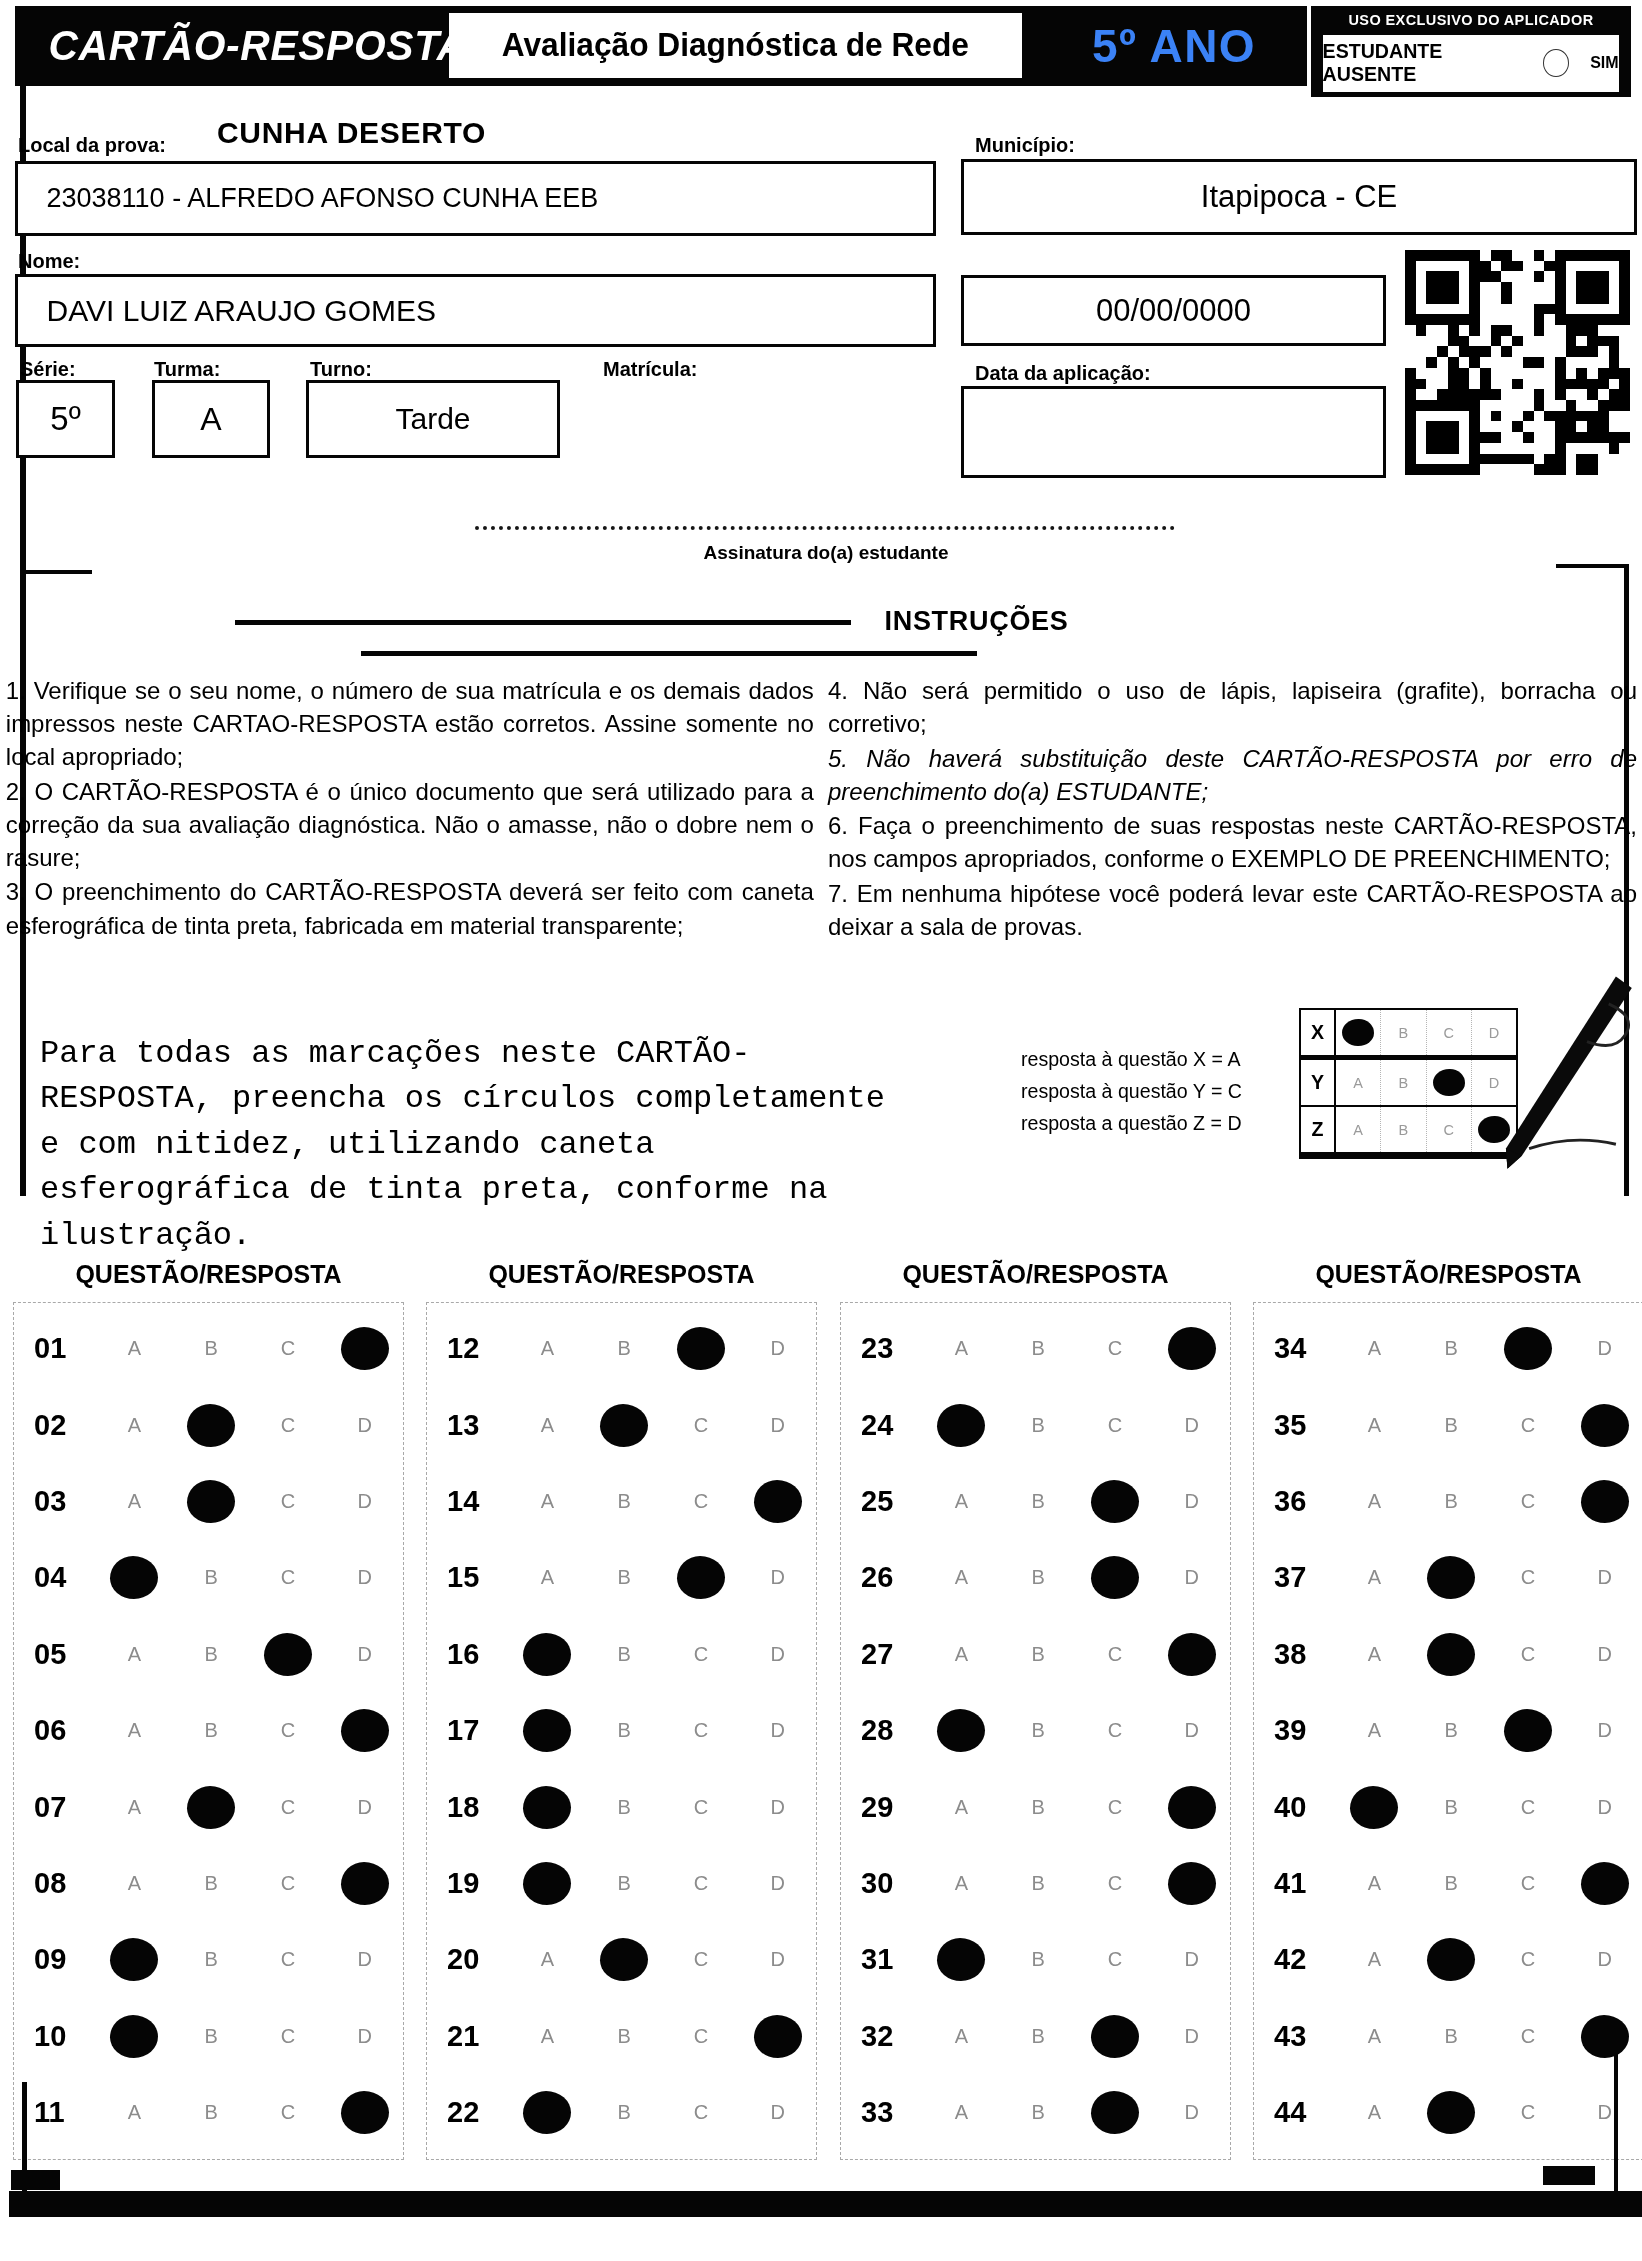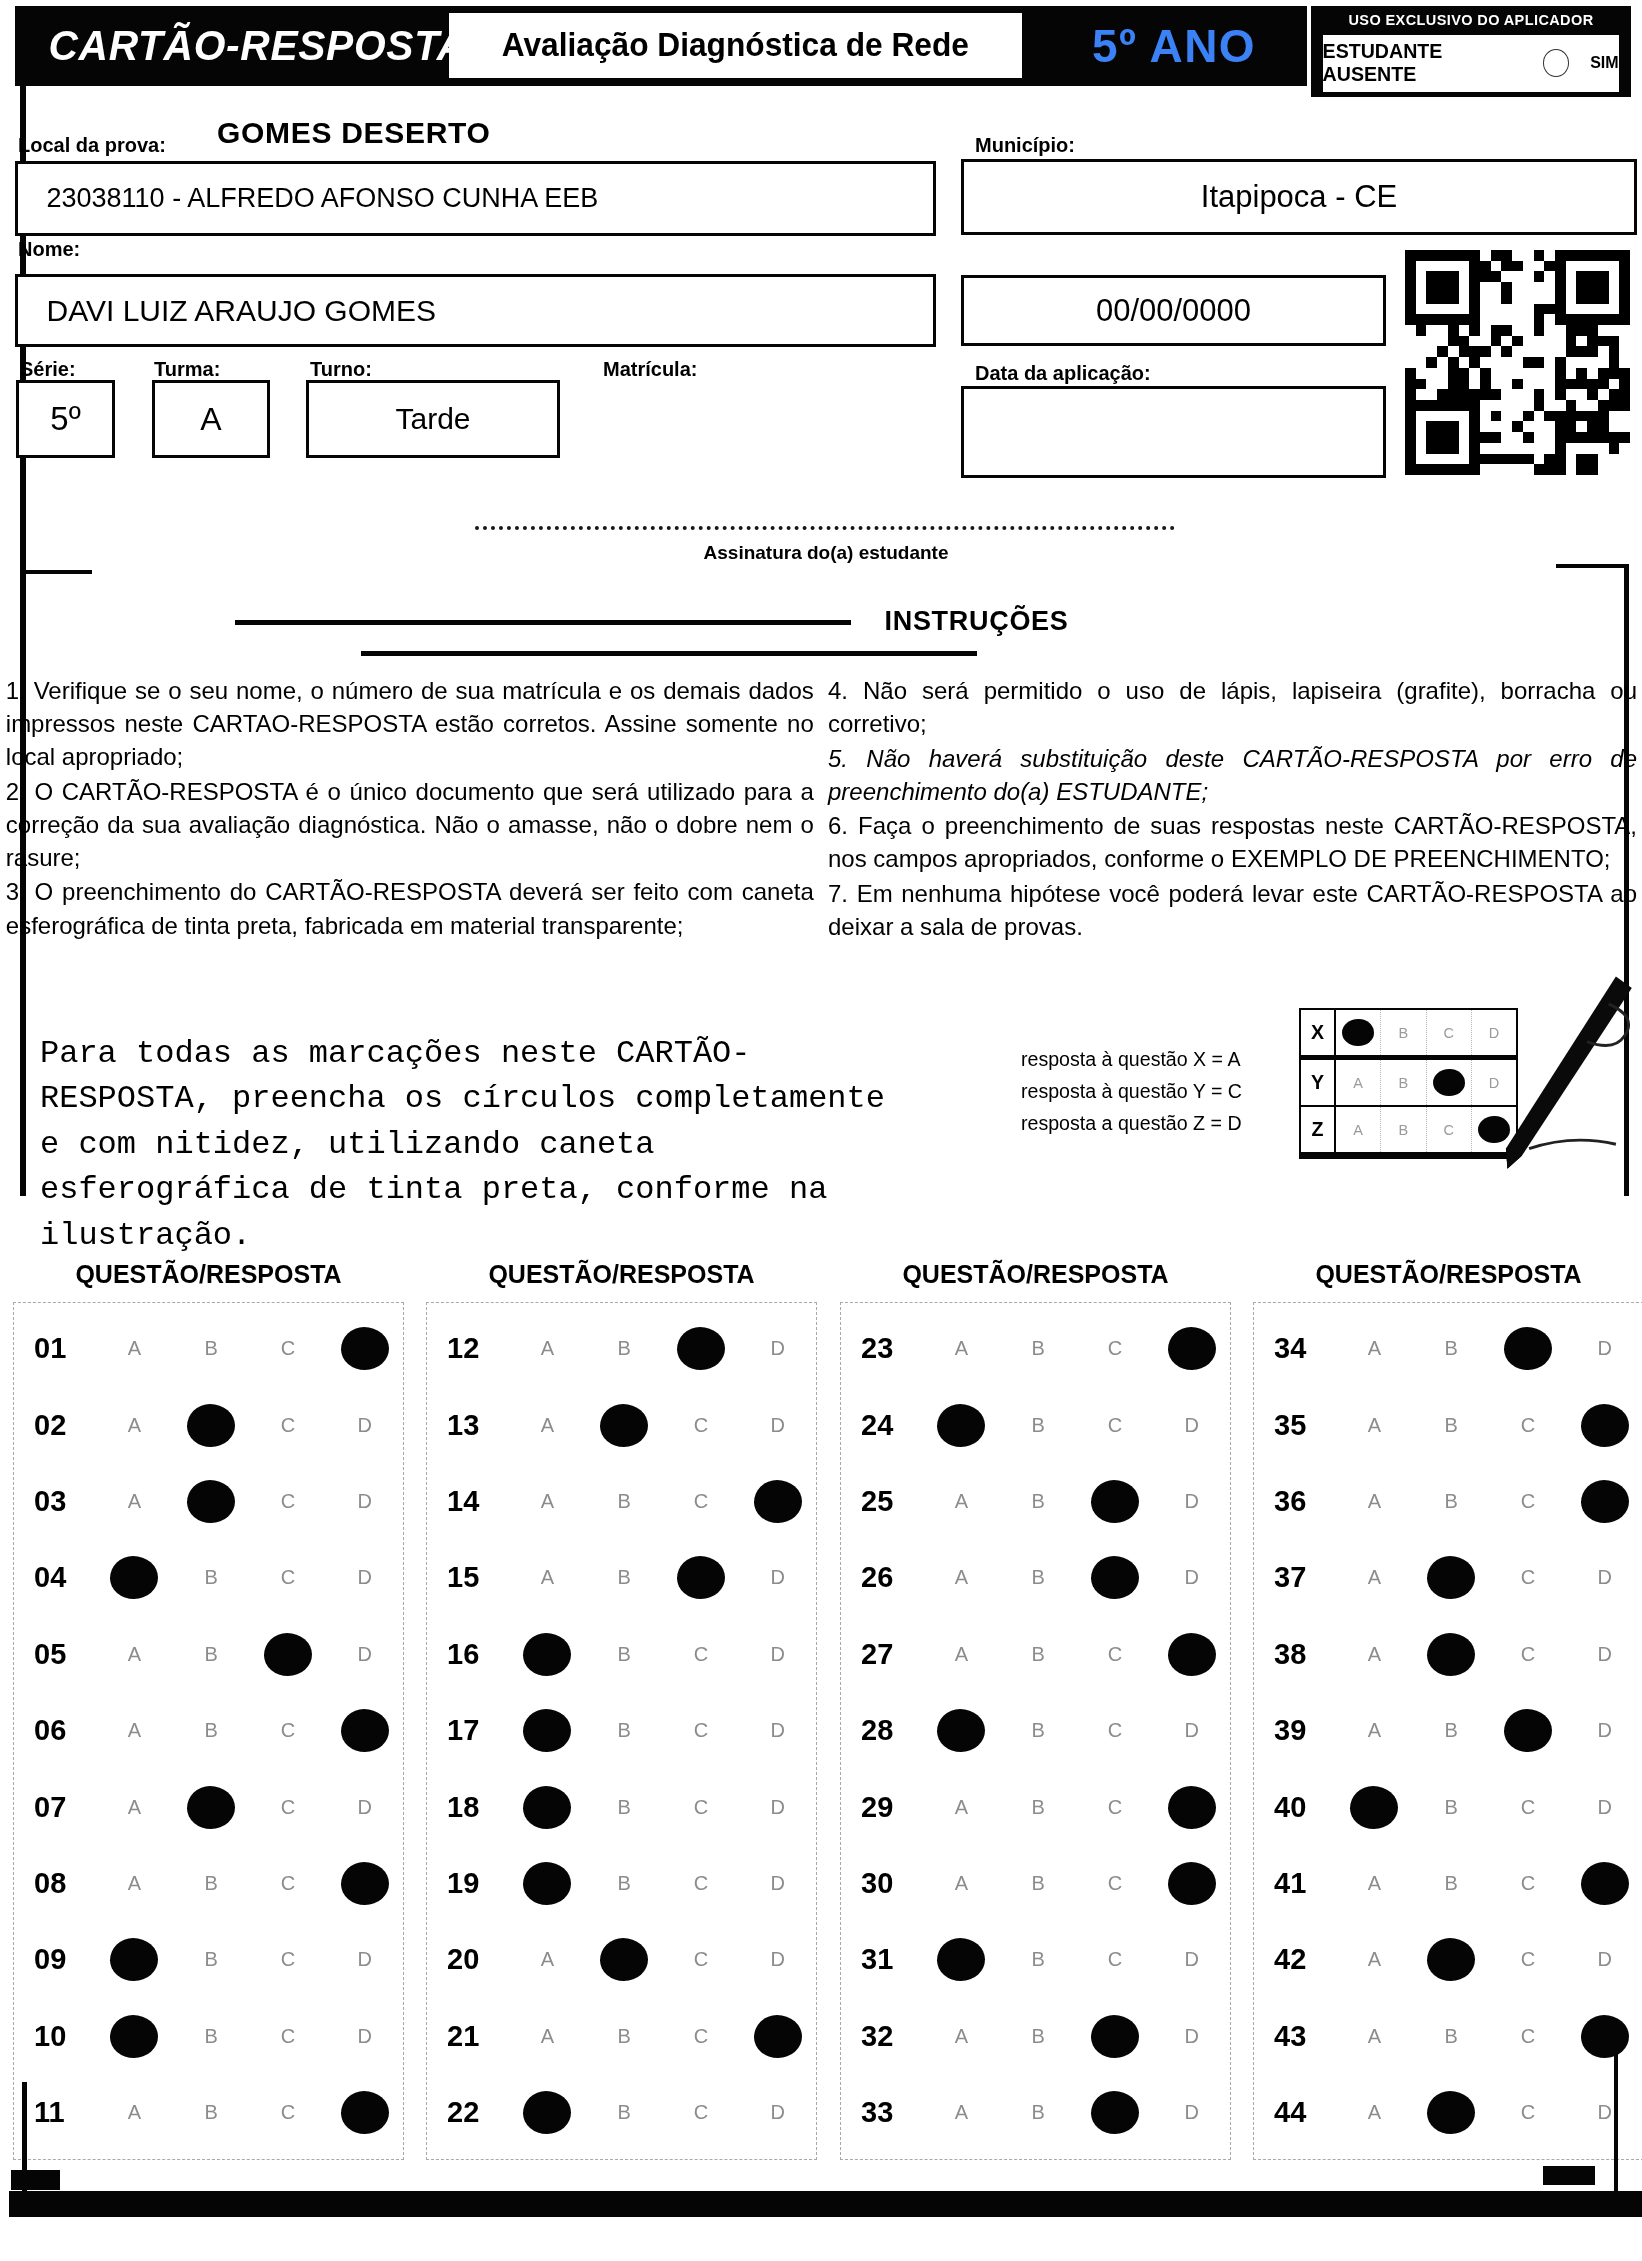--- a/index.html
+++ b/index.html
@@ -104,31 +104,31 @@
       <span class="sim">SIM</span>
     </div>
   </div>
 
   <div class="vline" style="left:20px;top:22px;width:5.8px;height:1174px;"></div>
   <div class="hline" style="left:20px;top:570px;width:72px;height:4.3px;"></div>
   <div class="hline" style="left:1556px;top:564px;width:72px;height:4.3px;"></div>
   <div class="vline" style="left:1624px;top:564px;width:5px;height:632px;"></div>
 
   <div class="f-label" style="left:18px;top:134px;">Local da prova:</div>
-  <div class="handwrite" style="left:217px;top:116px;">GOMES DESERTO</div>
+  <div class="handwrite" style="left:217px;top:116px;">CUNHA DESERTO</div>
   <div class="f-box" style="left:14.5px;top:161px;width:915px;height:69px;">
     <span class="val" style="font-size:27px;margin-left:29px;">23038110 - ALFREDO AFONSO CUNHA EEB</span>
   </div>
 
   <div class="f-label" style="left:975px;top:134px;">Município:</div>
   <div class="f-box" style="left:961px;top:159px;width:670px;height:70px;justify-content:center;">
     <span class="val" style="font-size:31px;">Itapipoca - CE</span>
   </div>
 
-  <div class="f-label" style="left:18px;top:238px;">Nome:</div>
+  <div class="f-label" style="left:18px;top:250px;">Nome:</div>
   <div class="f-box" style="left:14.5px;top:274px;width:915px;height:67px;">
     <span class="val" style="font-size:30px;margin-left:29px;">DAVI LUIZ ARAUJO GOMES</span>
   </div>
 
   <div class="f-label" style="left:975px;top:248px;margin-top:30px;">Data de nascimento:</div>
   <div class="f-box" style="left:961px;top:275px;width:419px;height:65px;justify-content:center;">
     <span class="val" style="font-size:31px;">00/00/0000</span>
   </div>
 
   <div class="qr" id="qr">

